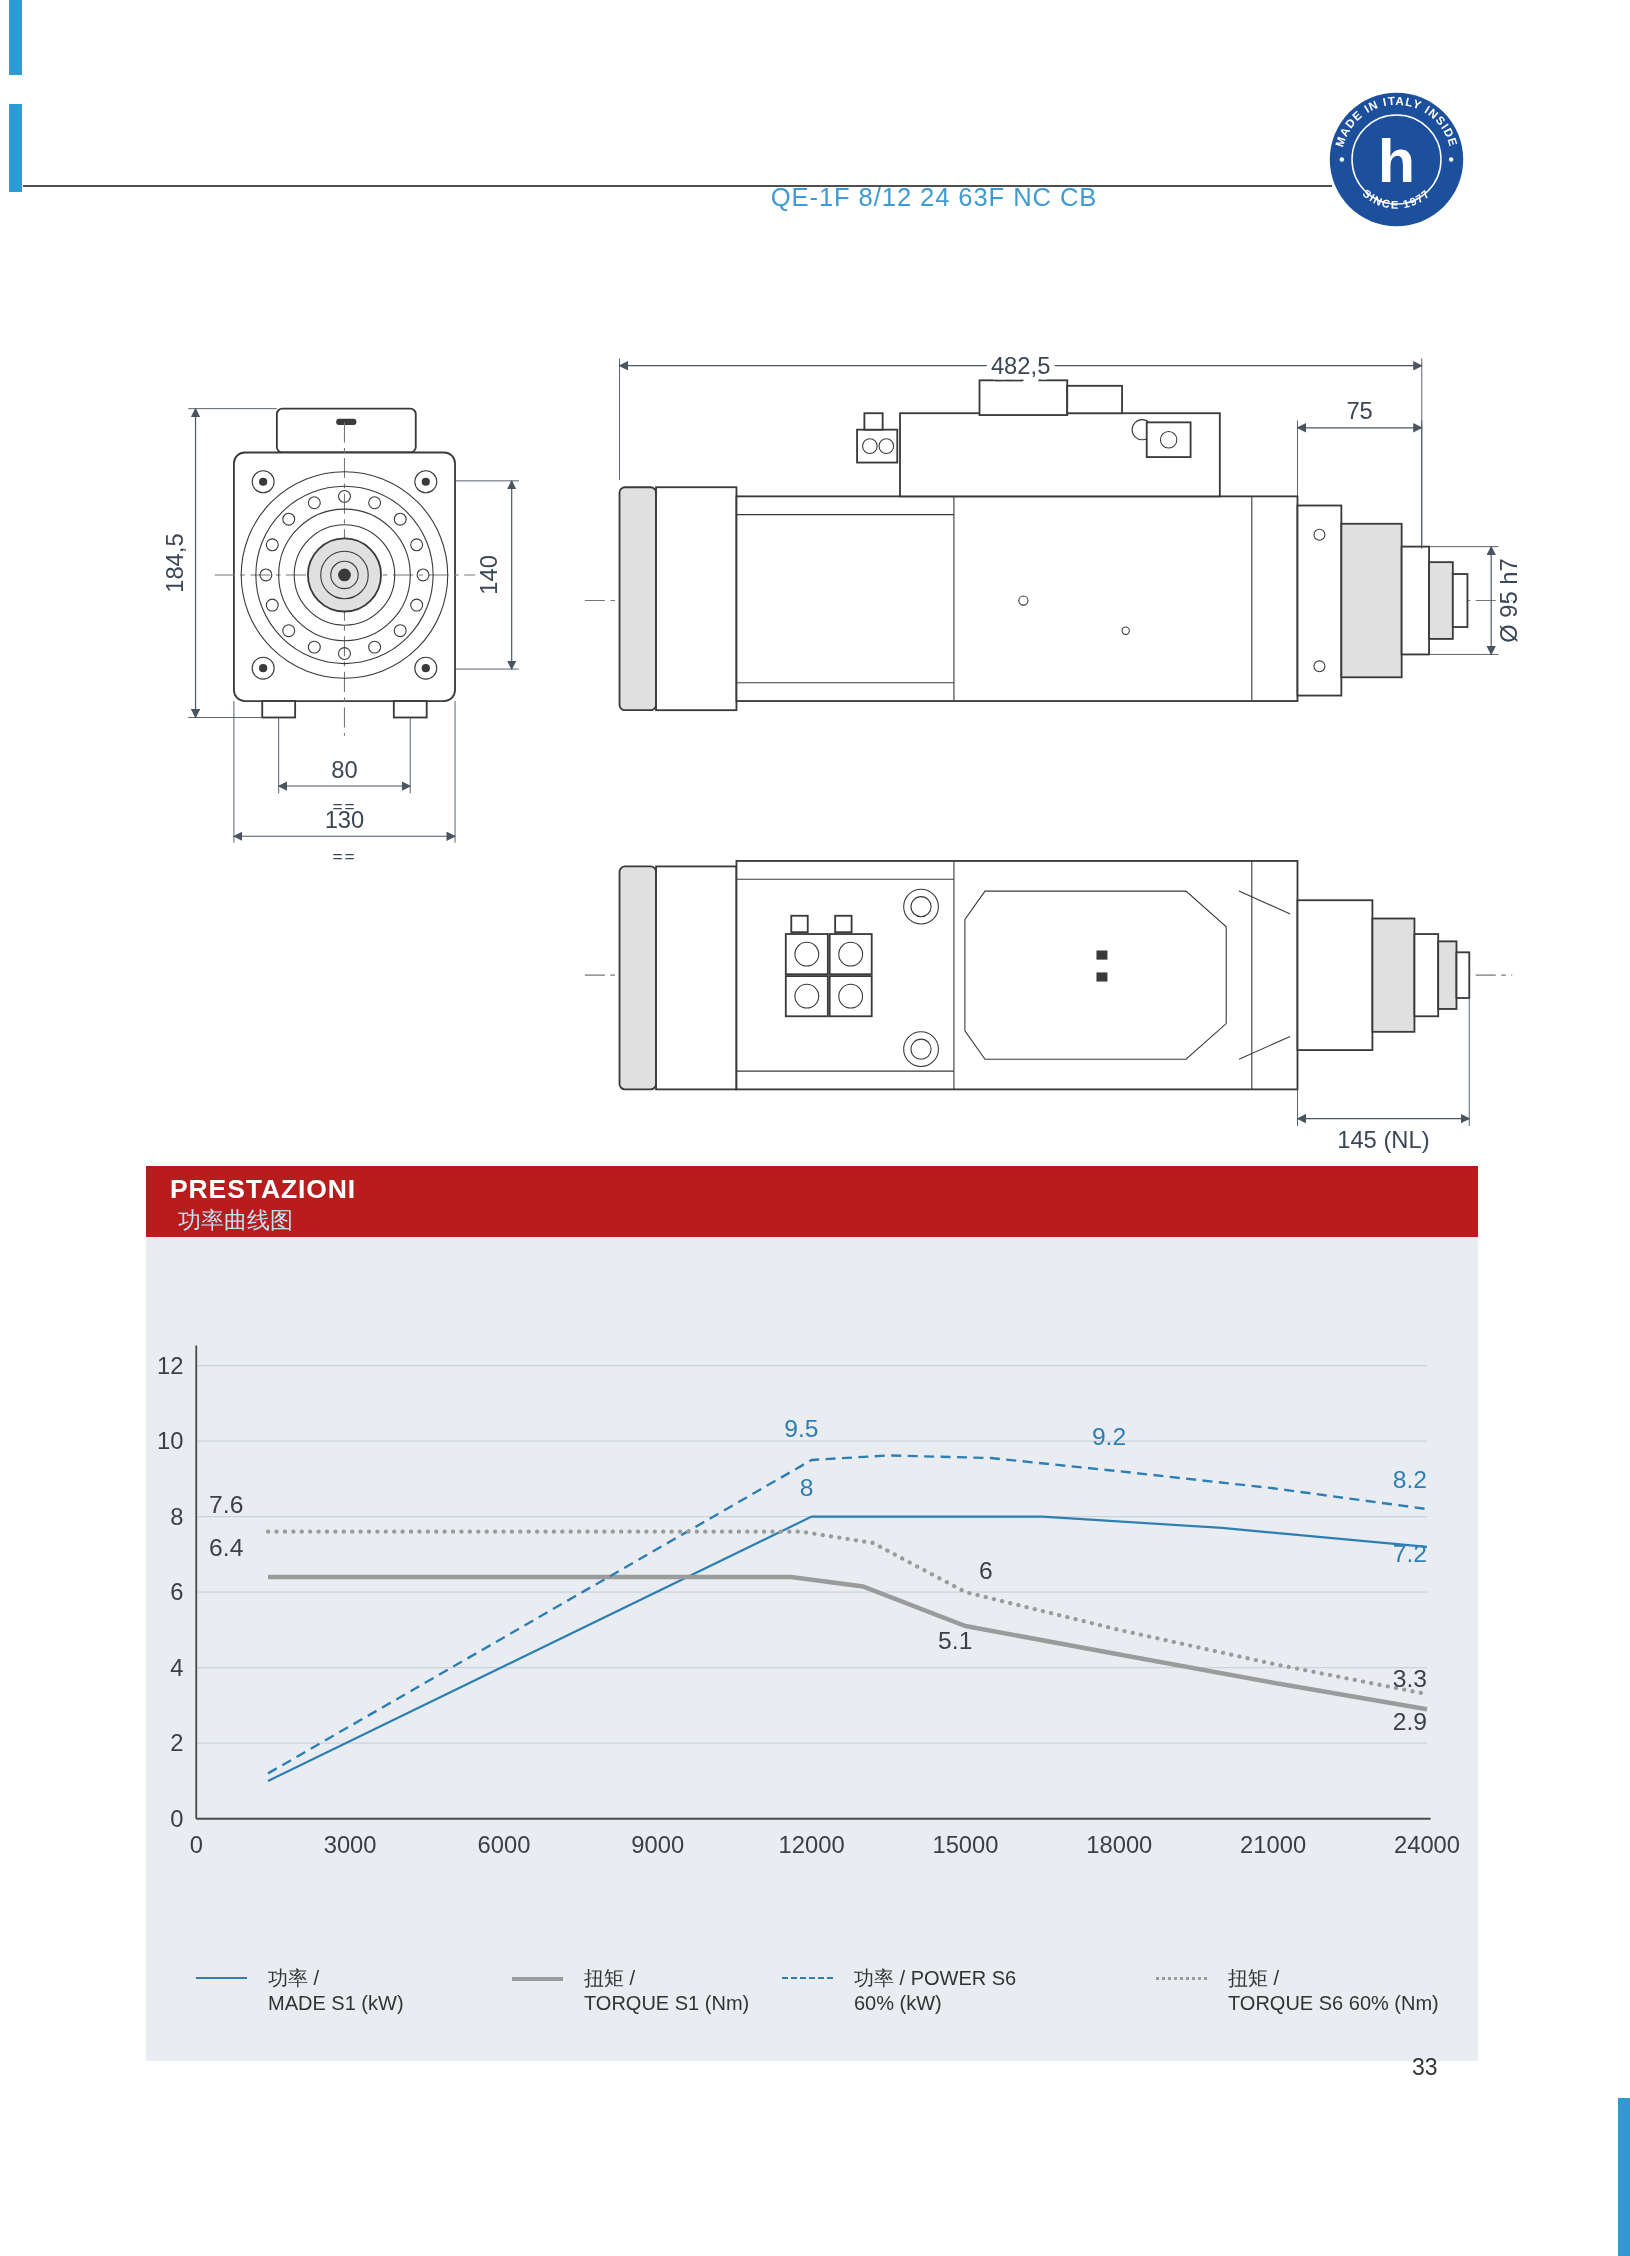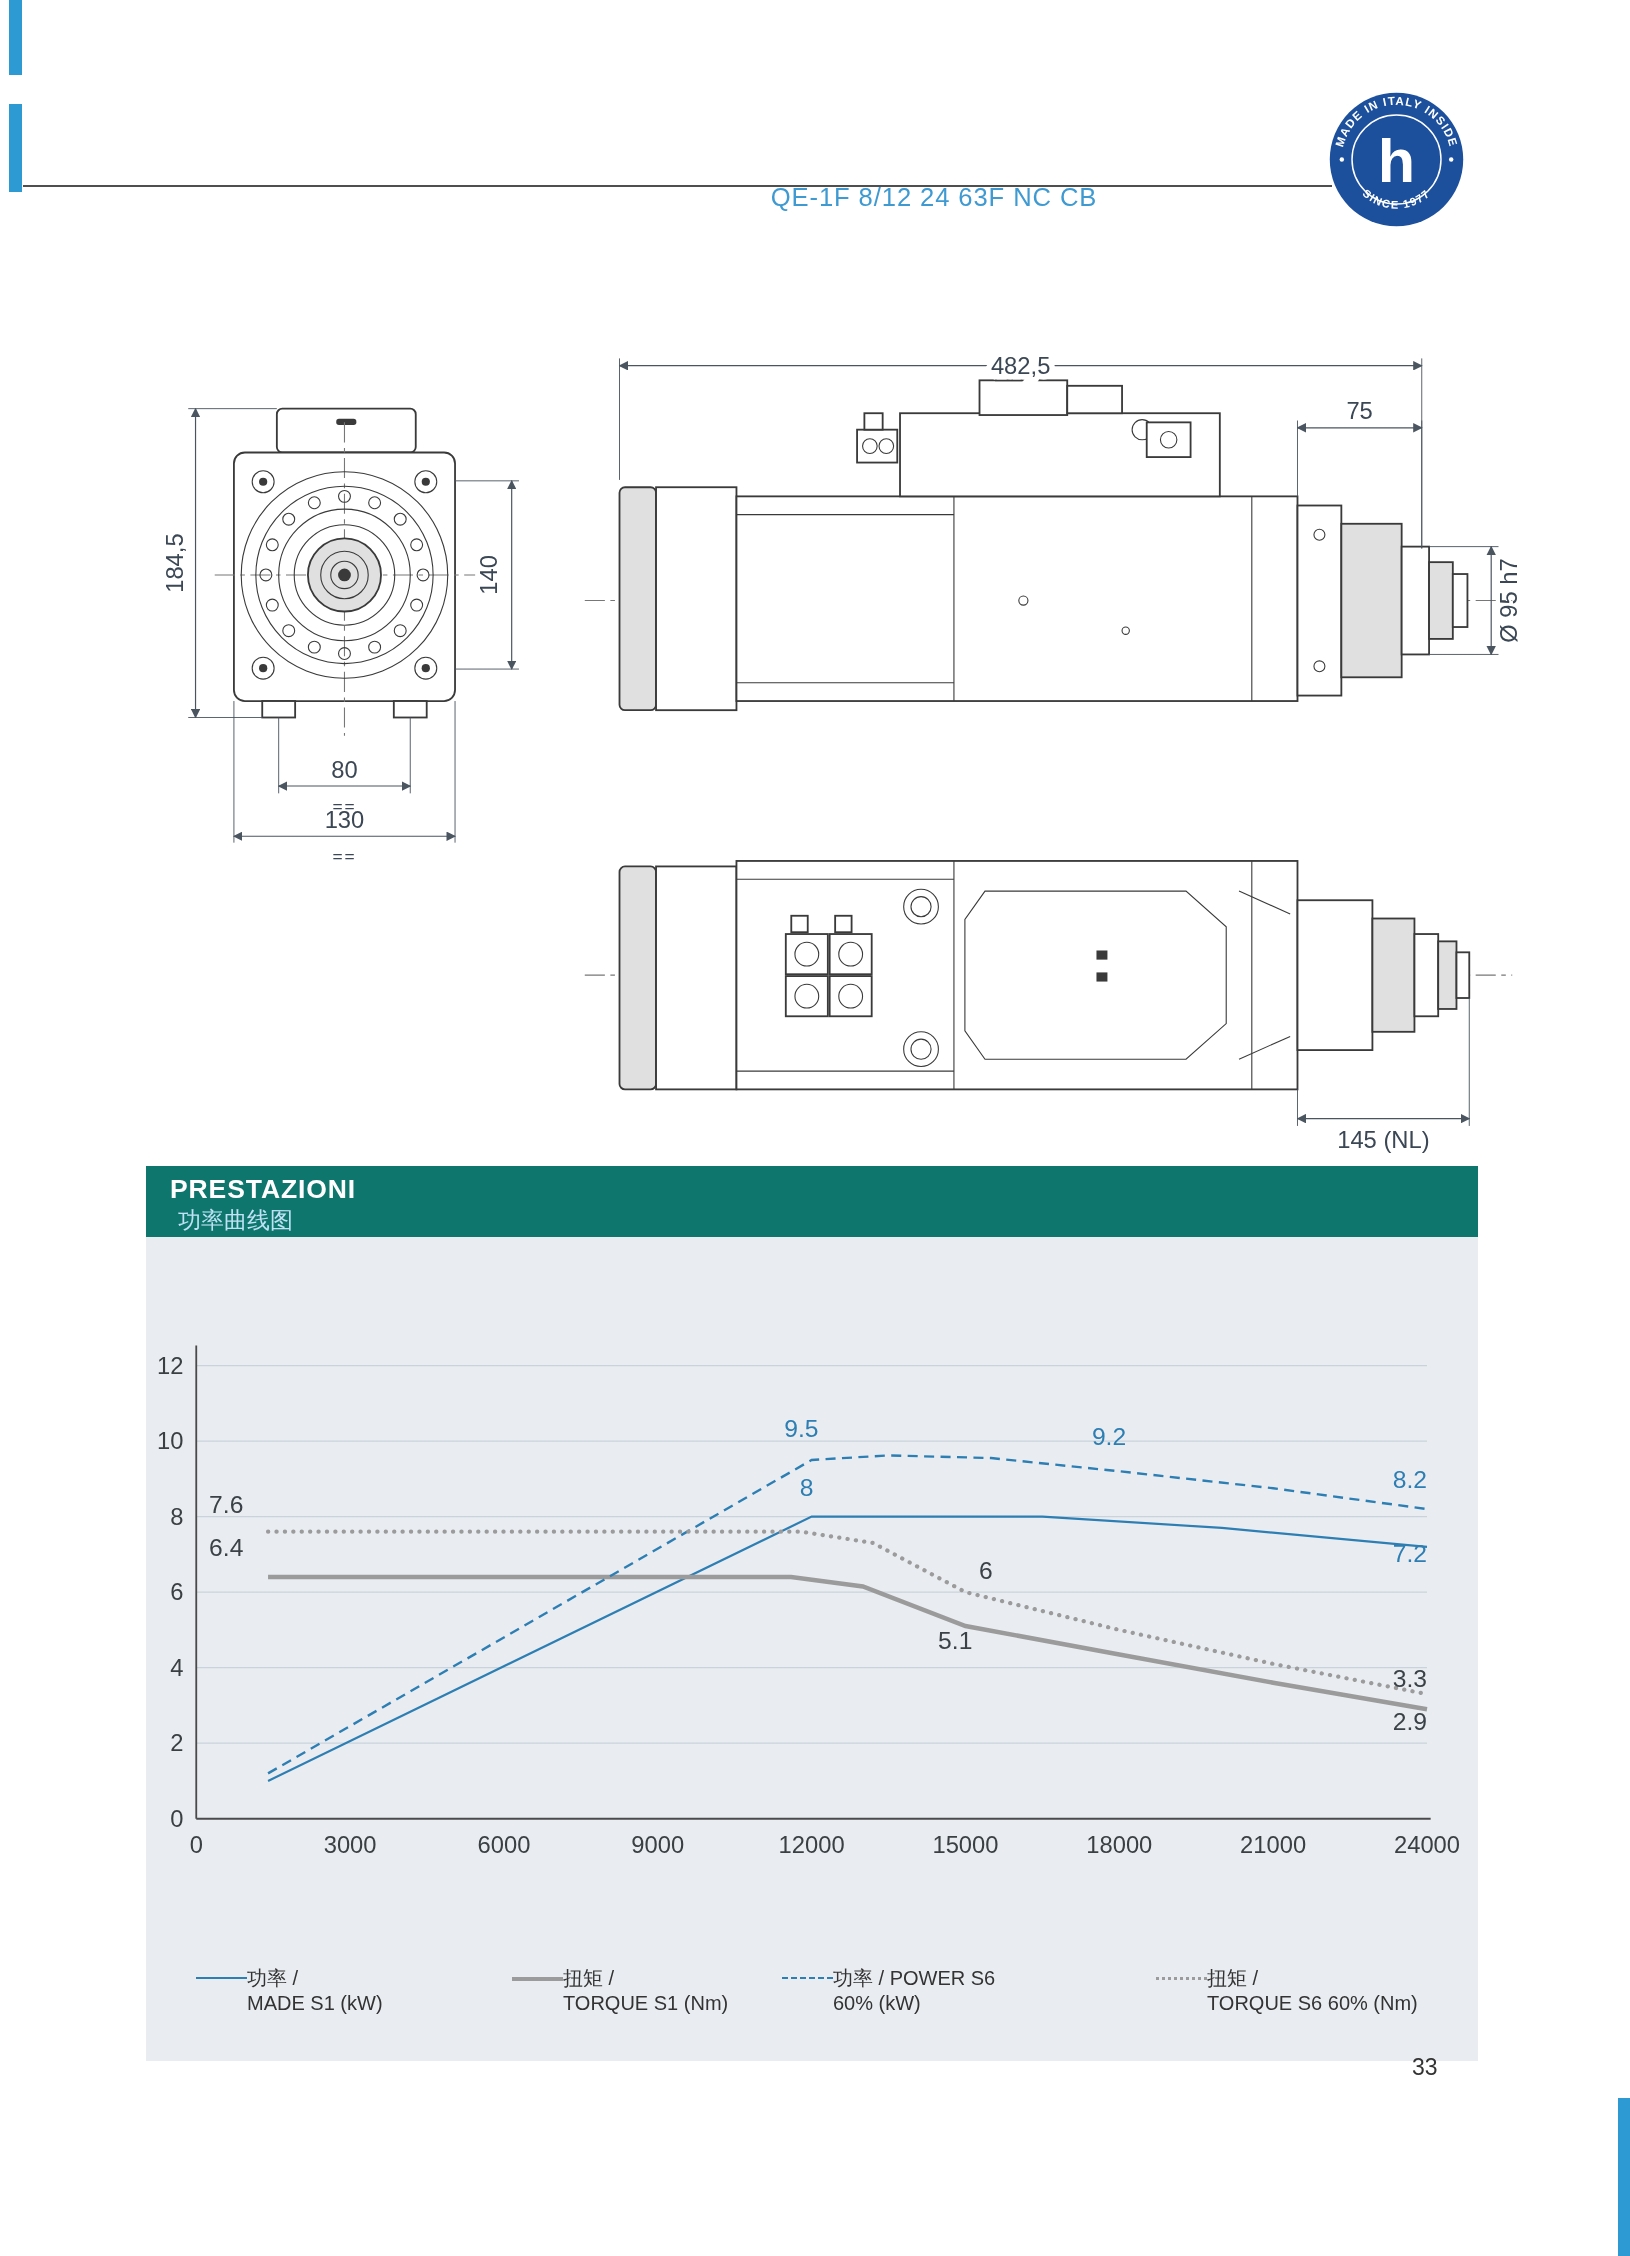--- a/index.html
+++ b/index.html
@@ -7,27 +7,27 @@
         font-family:"Liberation Sans",sans-serif;overflow:hidden;}
   .edge-bar{position:absolute;background:#2d9ad4;}
   .bar-l1{left:9.1px;top:0;width:12.8px;height:75px;}
   .bar-l2{left:9.1px;top:104px;width:12.8px;height:88px;}
   .bar-rb{left:1618px;top:2098px;width:12.8px;height:159px;}
   .model{position:absolute;top:135px;left:548px;width:772px;text-align:center;
          font-size:25.6px;color:#3f9ad2;letter-spacing:0.9px;margin-top:48px;}
   .rule{position:absolute;top:185px;left:23px;width:1309px;height:1.8px;background:#4f4f4f;}
   .badge{position:absolute;left:1327px;top:90px;width:139px;height:139px;}
   .drawings{position:absolute;left:0;top:0;width:1631px;height:1170px;}
-  .perf-bar{position:absolute;left:146px;top:1166px;width:1332px;height:90px;background:#0f766e;}
+  .perf-bar{position:absolute;left:146px;top:1166px;width:1332px;height:90px;background:#b91c1c;}
   .perf-title{position:absolute;left:24px;top:8.2px;font-size:26.5px;font-weight:bold;
               color:#ffffff;letter-spacing:0.9px;}
   .perf-sub{position:absolute;left:32px;top:39px;font-size:23px;color:#bfe2f4;}
   .panel{position:absolute;left:146px;top:1237px;width:1332px;height:824px;background:#e9edf1;}
   .chart{position:absolute;left:146px;top:1316px;width:1334px;height:576px;}
-  .legend-item{position:absolute;top:1966px;display:flex;gap:0;align-items:flex-start;}
+  .legend-item{position:absolute;top:1966px;display:flex;gap:21px;align-items:flex-start;}
   .swatch{display:inline-block;width:51px;height:0;margin-top:11px;}
   .sw-solid-thin{border-top:2.7px solid #2d7eb3;}
   .sw-solid-thick{border-top:4.6px solid #9b9b9b;}
   .sw-dashed{border-top:2.7px dashed #2d7eb3;}
   .sw-dotted{border-top:3.7px dotted #9b9b9b;}
   .legend-text{font-size:20px;color:#333;line-height:1.25;}
   .page-num{position:absolute;left:1412px;top:2054px;width:50px;text-align:left;
             font-size:23px;color:#333;}
   svg text{font-family:"Liberation Sans",sans-serif;}
   .dimtxt{font-size:26px;fill:#3b4754;}

